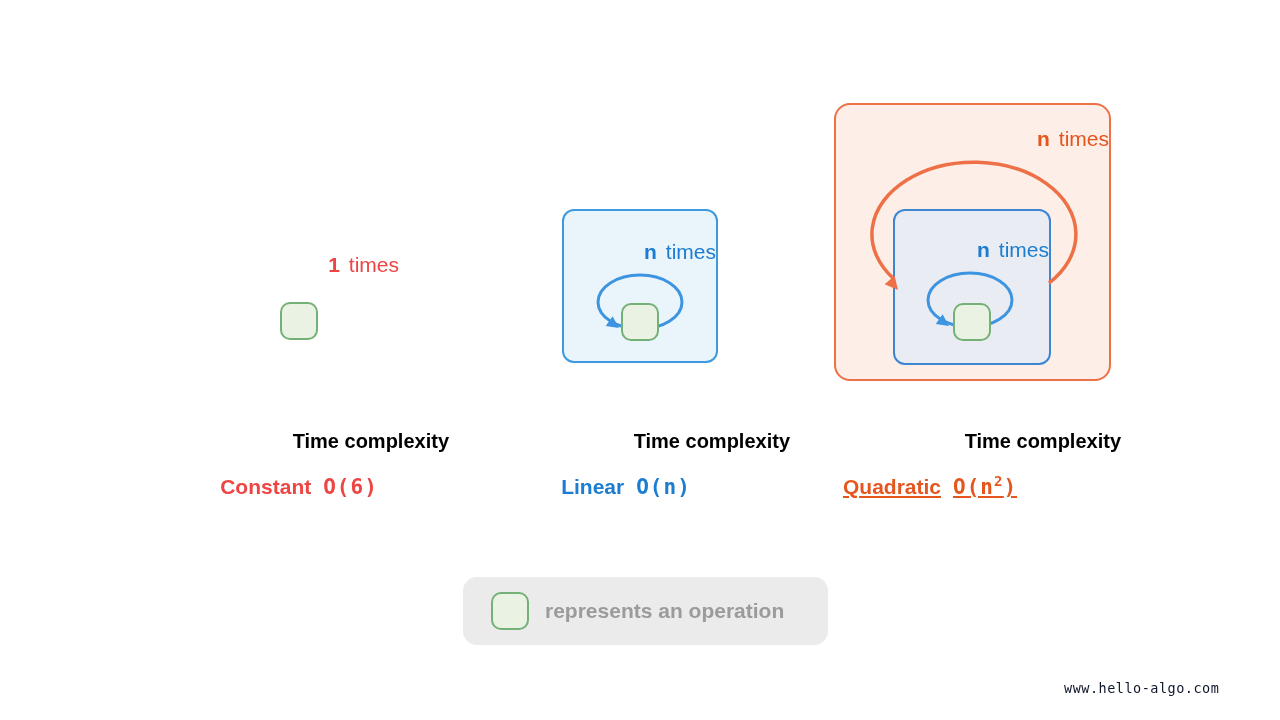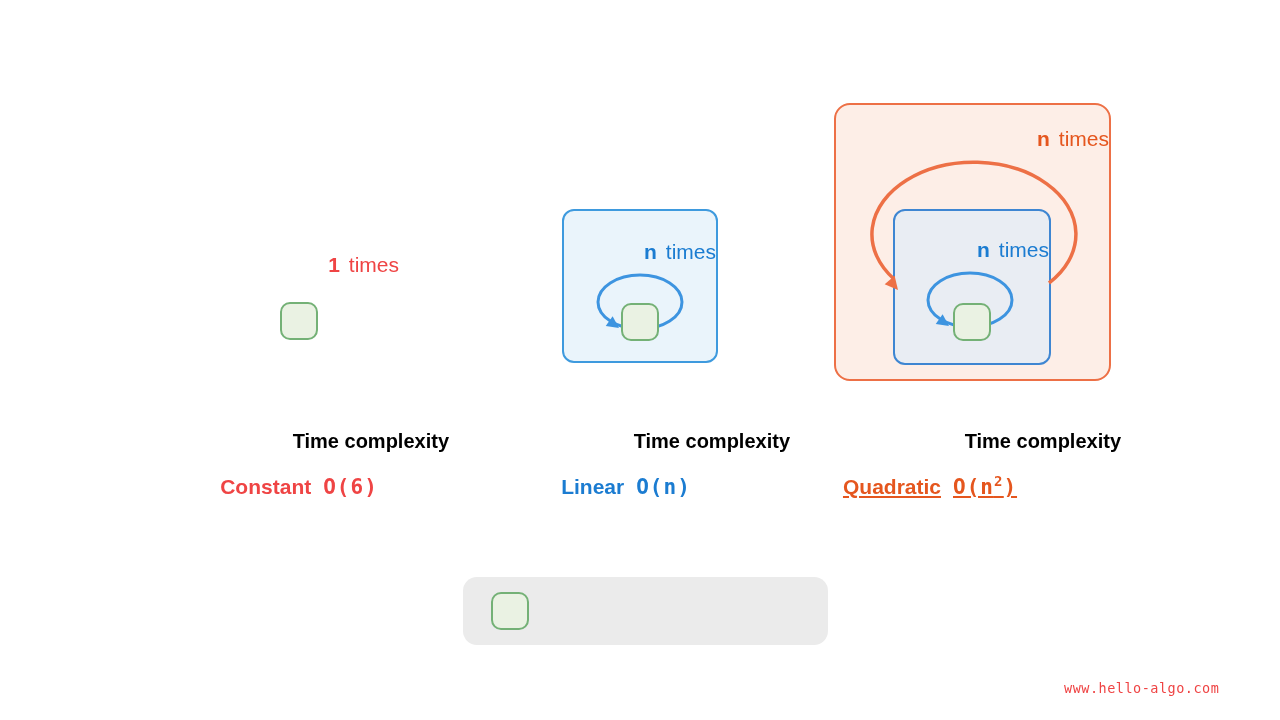--- a/index.html
+++ b/index.html
@@ -62,21 +62,21 @@
     left:463px;top:577px;width:365px;height:68px;background:#ebebeb;border-radius:14px;
   }
   #legend .op-box{left:28px;top:15px;}
   #legend-label{
     position:absolute;left:82px;top:0;height:68px;display:flex;align-items:center;
     font-size:21px;font-weight:bold;color:#9b9b9b;white-space:nowrap;
   }
 
   #watermark{
     left:1064px;top:680px;font-family:"DejaVu Sans Mono", monospace;
-    font-size:13.5px;color:#ef4444;letter-spacing:0.5px;
+    font-size:13.5px;color:#0f172a;letter-spacing:0.5px;
   }
 </style>
 </head>
 <body>
 
 <div class="times-label green-text abs" style="left:199px;top:252px;width:200px;">
   <span class="times-count">1</span><span>times</span>
 </div>
 <div class="op-box" style="left:280px;top:302px;"></div>
 
@@ -124,15 +124,16 @@
   <span>Linear</span><span class="notation-o">O(n)</span>
 </div>
 
 <div class="panel-title" style="left:821px;">Time complexity</div>
 <div class="panel-notation orange-text" style="left:780px;text-decoration:underline;">
   <span>Quadratic</span><span class="notation-o"><span>O(n</span><sup>2</sup><span>)</span></span>
 </div>
 
 <div id="legend" class="abs">
   <div class="op-box"></div>
+  <div id="legend-label">represents an operation</div>
 </div>
 
 <div id="watermark" class="abs">www.hello-algo.com</div>
 
 </body></html>

